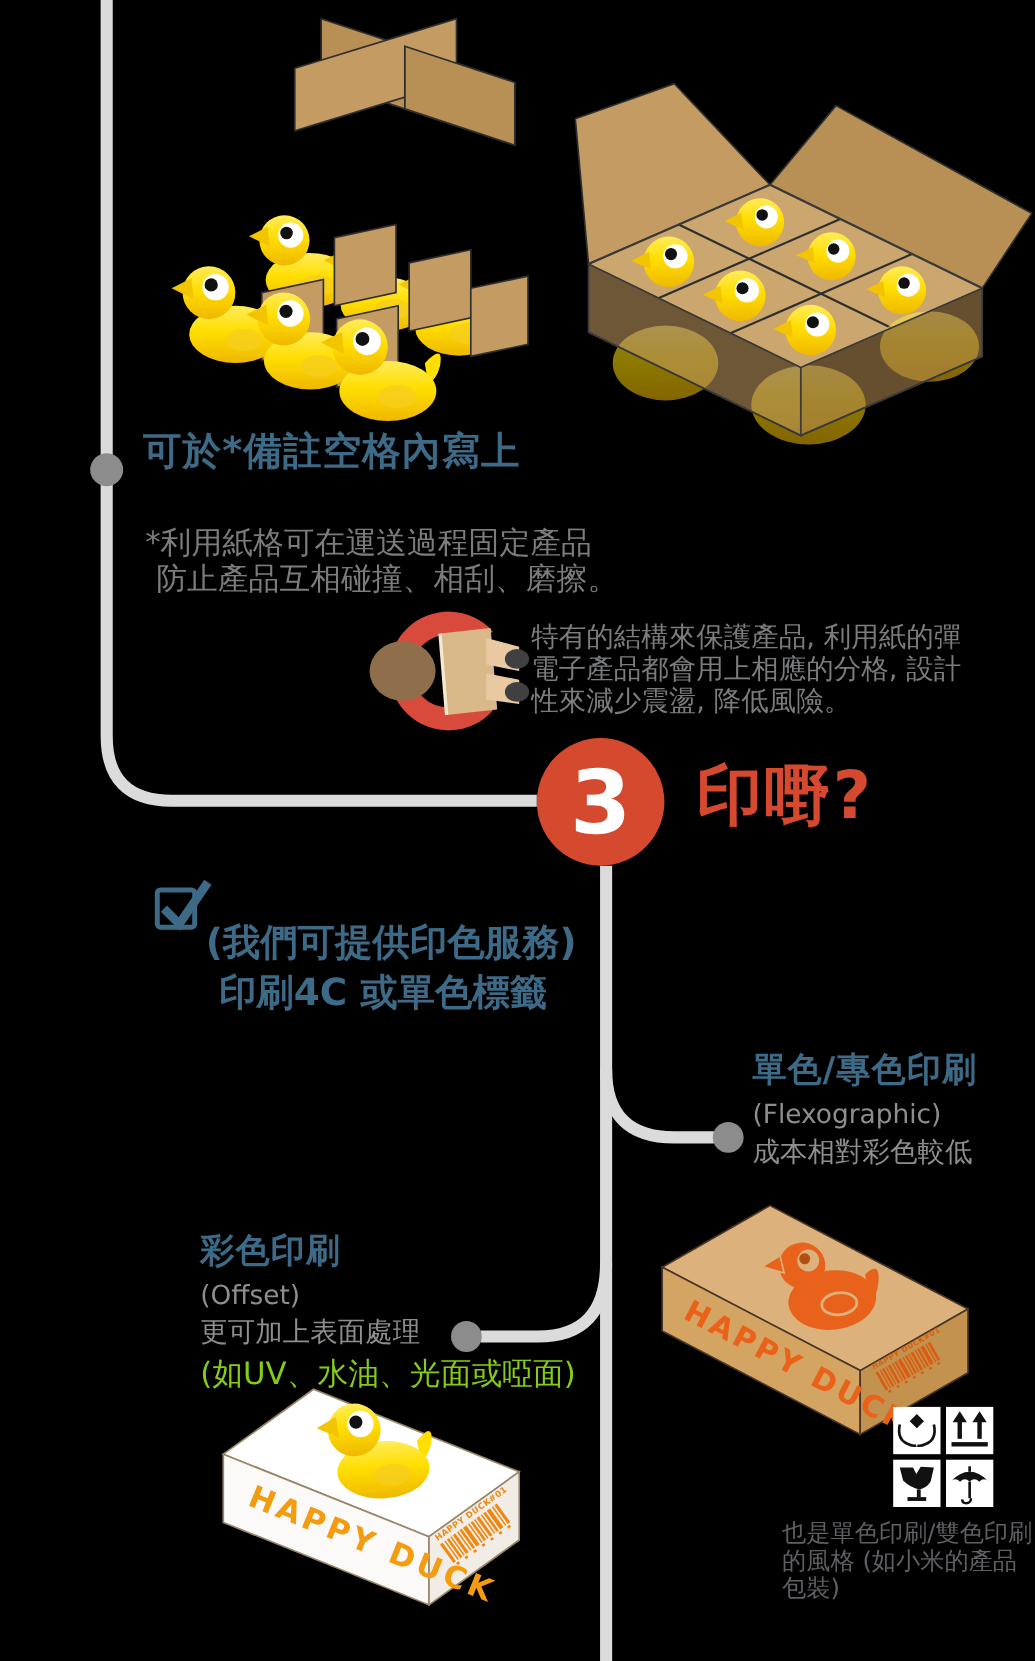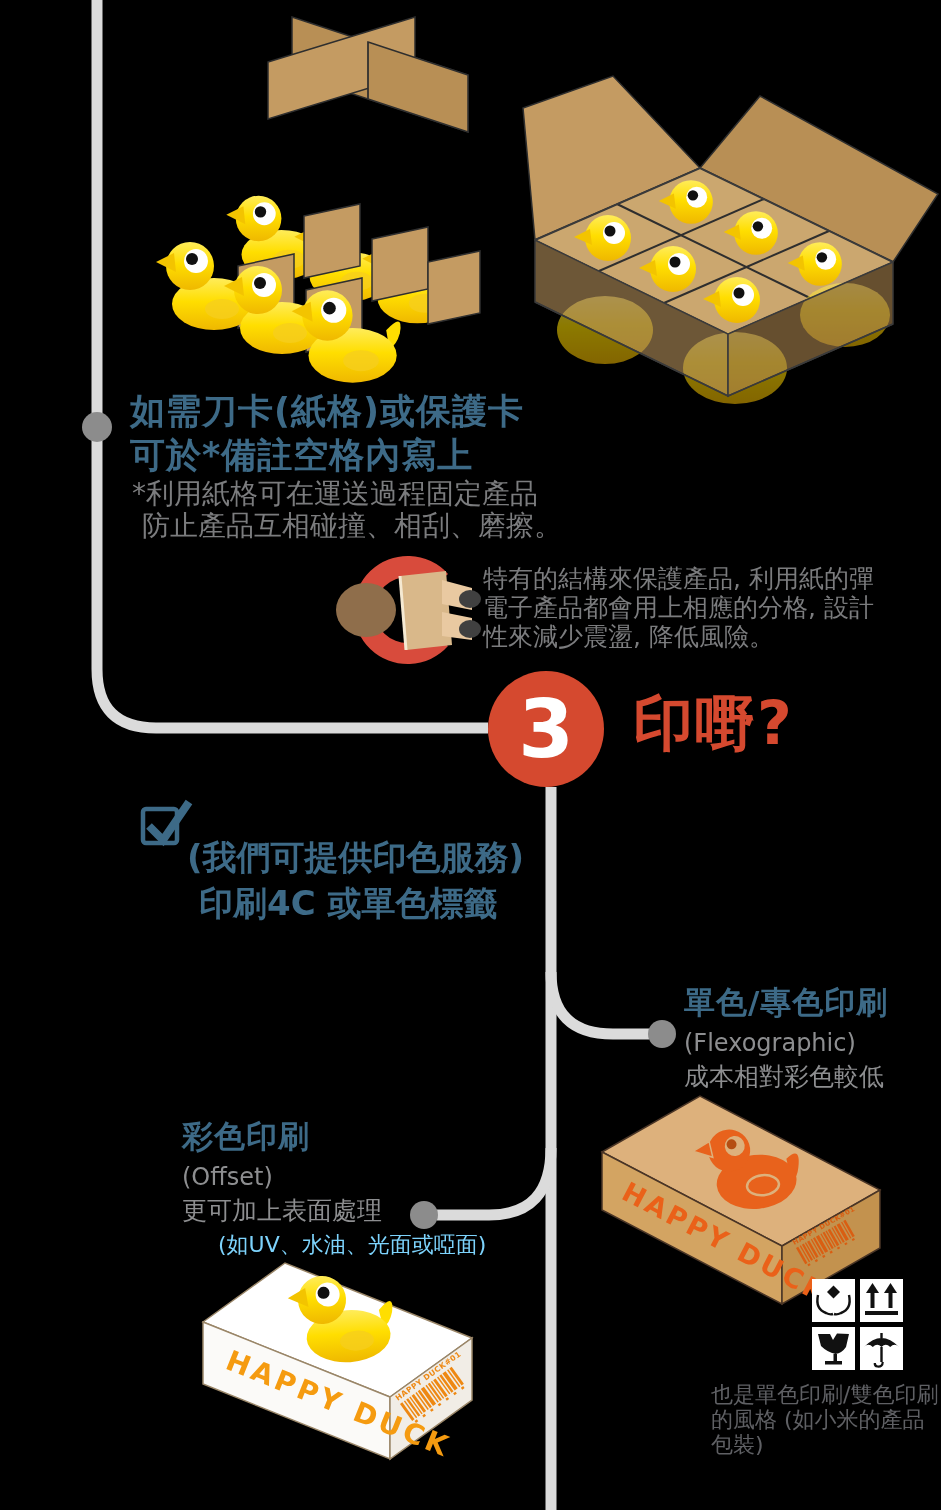--- a/index.html
+++ b/index.html
@@ -8,21 +8,21 @@
   #art{position:absolute;left:0;top:0;z-index:1;}
   .t{position:absolute;z-index:2;}
   .heading{color:#3D6A87;font-size:35px;font-weight:bold;line-height:44px;letter-spacing:1px;}
   .graynote{color:#7B7C7E;font-size:28px;line-height:32px;}
   .tip{color:#7B7C7E;font-size:25px;line-height:29px;}
   .step-title{color:#D5492F;font-size:60px;font-weight:bold;letter-spacing:2px;}
   .service{color:#3D6A87;font-size:34px;font-weight:600;line-height:46px;}
   .blk-title{color:#3D6A87;font-size:31px;font-weight:bold;letter-spacing:1px;}
   .blk-sub{color:#8D8E90;font-size:24px;margin-top:5px;}
   .blk-desc{color:#8D8E90;font-size:25px;margin-top:3px;}
-  .blk-desc-sm{color:#7dd3fc;font-size:22px;margin-top:3px;margin-left:36px;}
+  .blk-desc-sm{color:#84cc16;font-size:28px;margin-top:3px;}
   .footnote{color:#5F6064;font-size:22px;line-height:25px;}
   .ind1{padding-left:10px;}
   .ind2{padding-left:12px;}
 </style>
 </head>
 <body>
 
 <svg id="art" width="941" height="1510" viewBox="0 0 941 1510">
   <defs>
     <linearGradient id="duckgrad" x1="0" y1="0" x2="0" y2="1">
@@ -205,21 +205,20 @@
       <rect x="860" y="1327" width="43" height="43" fill="#ffffff"></rect>
       <rect x="880.3" y="1333" width="2.4" height="5" fill="#111111"></rect>
       <path d="M864,1347 Q881.5,1329 899,1347 Q894.6,1342.6 890.2,1347 Q885.8,1342.6 881.5,1347 Q877.2,1342.6 872.8,1347 Q868.4,1342.6 864,1347 Z" fill="#111111"></path>
       <rect x="880.3" y="1347" width="2.4" height="15" fill="#111111"></rect>
       <path d="M882.7,1362 Q882.7,1367 877.5,1366.5 Q874.5,1366 874.8,1363" fill="none" stroke="#111111" stroke-width="2.2"></path>
     </g>
   </g>
 </svg>
 
 <div class="t heading" style="left:130px;top:389px">
-  <div>如需刀卡(紙格)或保護卡</div>
   <div>可於*備註空格內寫上</div>
 </div>
 
 <div class="t graynote" style="left:132px;top:478px">
   <div>*利用紙格可在運送過程固定產品</div>
   <div class="ind1">防止產品互相碰撞、相刮、磨擦。</div>
 </div>
 
 <div class="t tip" style="left:483px;top:564px">
   <div>特有的結構來保護產品, 利用紙的彈</div>
@@ -227,21 +226,21 @@
   <div>性來減少震盪, 降低風險。</div>
 </div>
 
 <div class="t step-title" style="left:633px;top:684px">印嘢?</div>
 
 <div class="t service" style="left:187px;top:834px">
   <div>(我們可提供印色服務)</div>
   <div class="ind2">印刷4C 或單色標籤</div>
 </div>
 
-<div class="t" style="left:684px;top:982px">
+<div class="t" style="left:684px;top:952px">
   <div class="blk-title">單色/專色印刷</div>
   <div class="blk-sub">(Flexographic)</div>
   <div class="blk-desc">成本相對彩色較低</div>
 </div>
 
 <div class="t" style="left:182px;top:1116px">
   <div class="blk-title">彩色印刷</div>
   <div class="blk-sub">(Offset)</div>
   <div class="blk-desc">更可加上表面處理</div>
   <div class="blk-desc-sm">(如UV、水油、光面或啞面)</div>

